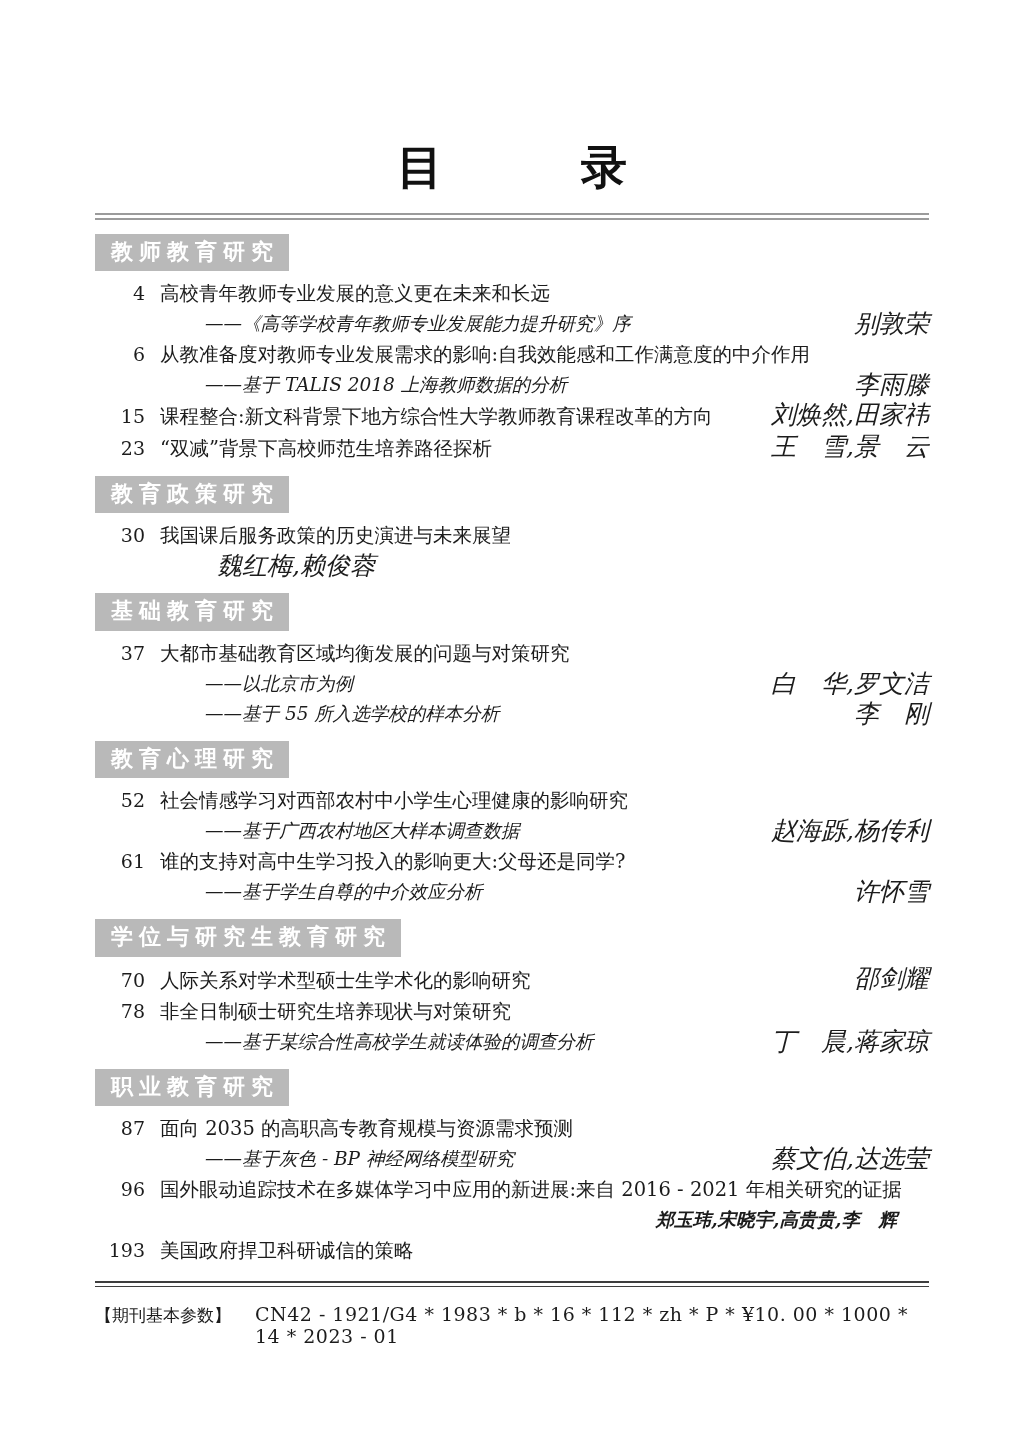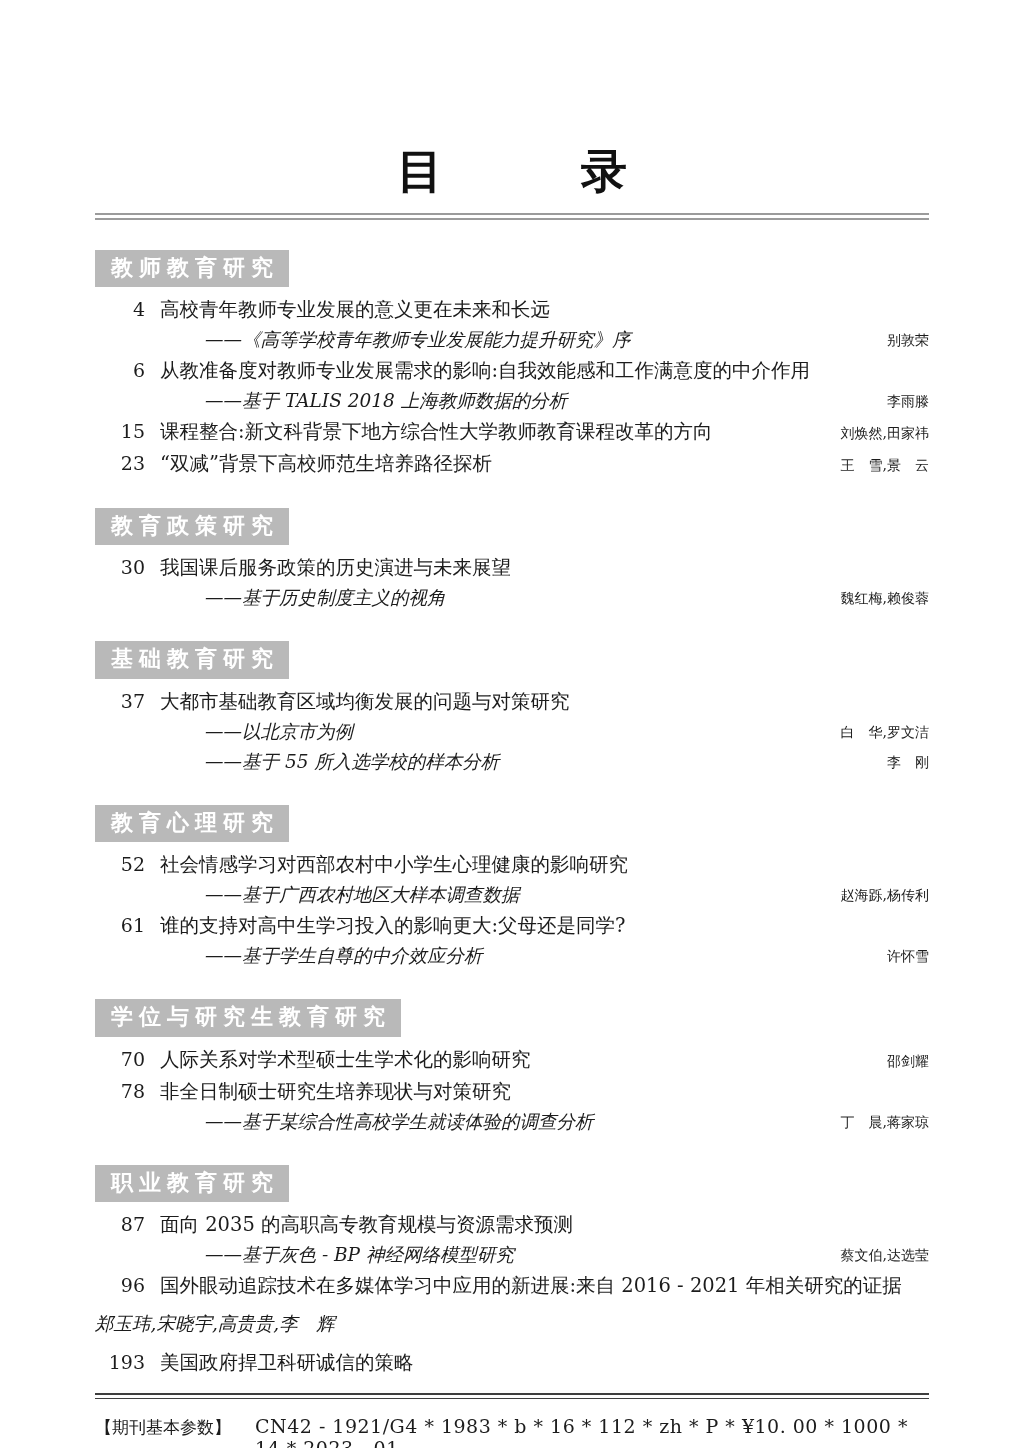--- a/index.html
+++ b/index.html
@@ -5,56 +5,55 @@
   html,body{margin:0;padding:0;background:#ffffff;}
   body{
     width:1024px;height:1448px;overflow:hidden;position:relative;
     font-family:"DejaVu Serif","Liberation Serif",serif;
     color:#1c1c1c;
   }
   .content{margin:0 95px;}
   .page-title{
     text-align:center;
     font-size:46px;font-weight:bold;color:#111;
-    font-family:Liberation Sans, sans-serif;
+    font-family:Liberation Mono, monospace;
     margin:146px 0 16px 0;line-height:1.1;
     white-space:pre;
   }
   .rule-double{
     height:3px;
     border-top:2px solid #9b9b9b;
     border-bottom:2px solid #9b9b9b;
     margin-bottom:14px;
   }
   .shead-wrap{margin:13px 0 8px 0;}
   .shead{
     display:inline-block;
     background:#b9b9b9;color:#ffffff;
     font-family:"DejaVu Sans","Liberation Sans",sans-serif;
     font-weight:bold;font-size:22px;
     letter-spacing:6px;
     padding:5px 10px 6px 16px;
     line-height:1.2;
-    margin-top:16px;
   }
   .entry{display:flex;align-items:baseline;line-height:28px;margin:2px 0;}
   .num{
     flex:none;width:50px;text-align:right;
     font-size:19px;letter-spacing:0;
   }
   .etitle{flex:1;padding-left:15px;font-size:19.5px;}
   .eauthors{
-    flex:none;padding-left:12px;font-size:14px;
-    white-space:pre;
+    flex:none;padding-left:12px;font-size:25px;
+    font-style:italic;white-space:pre;
   }
   .sub{display:flex;align-items:center;line-height:28px;margin:2px 0;padding-left:110px;}
   .stext{flex:1;font-size:18.5px;font-style:italic;}
   .authors-line{
-    padding-right:32px;line-height:28px;margin:10px 0;
-    font-size:18.5px;font-style:italic;white-space:pre;
+    text-align:right;padding-right:32px;line-height:28px;margin:2px 0;
+    font-size:18.5px;font-style:italic;white-space:pre;font-weight:bold;
   }
   .rule-footer{
     height:3px;
     border-top:2px solid #3e3e3e;
     border-bottom:1px solid #3e3e3e;
     margin:16px 0 0 0;
   }
   .footer-bar{display:flex;align-items:baseline;margin-top:16px;}
   .flabel{
     flex:none;
@@ -106,21 +105,20 @@
   </div>
 
   <div>
     <div class="shead-wrap"><span class="shead">教育政策研究</span></div>
 
     <div class="entry">
       <span class="num">30</span>
       <span class="etitle">我国课后服务政策的历史演进与未来展望</span>
     </div>
     <div class="sub">
-      <span class="stext">——基于历史制度主义的视角</span>
       <span class="eauthors">魏红梅,赖俊蓉</span>
     </div>
   </div>
 
   <div>
     <div class="shead-wrap"><span class="shead">基础教育研究</span></div>
 
     <div class="entry">
       <span class="num">37</span>
       <span class="etitle">大都市基础教育区域均衡发展的问题与对策研究</span>

